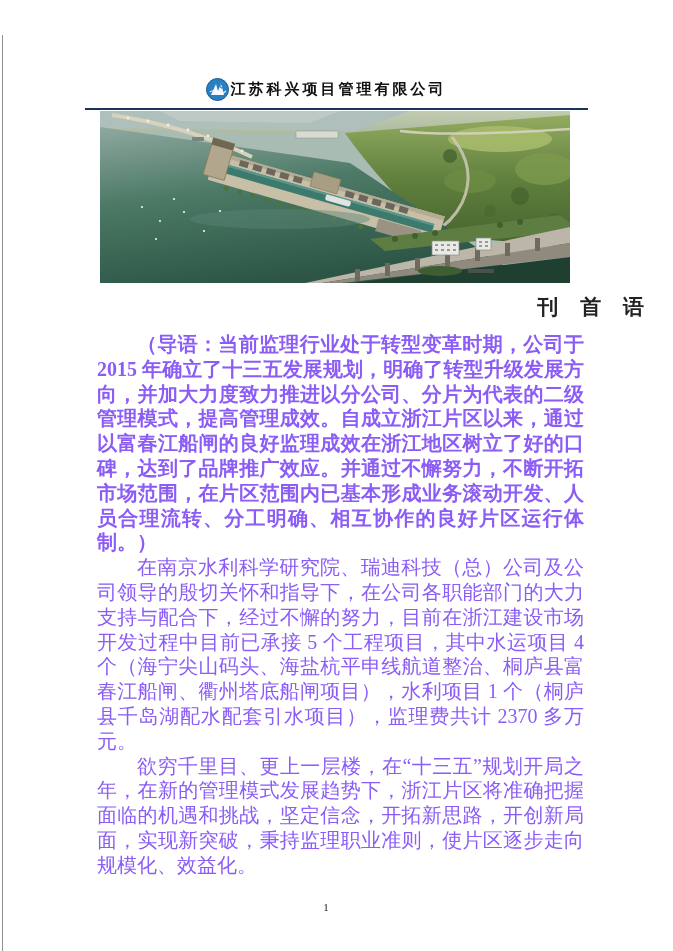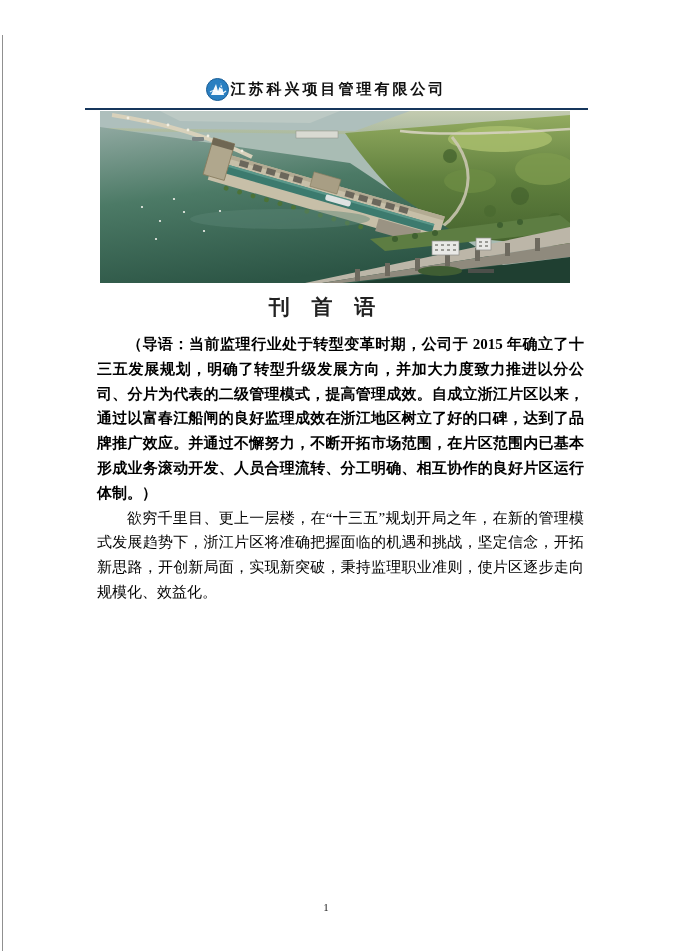--- a/index.html
+++ b/index.html
@@ -33,34 +33,34 @@
   }
   
   .hero{
     position:absolute;top:76px;left:100px;width:470px;height:172px;
     overflow:hidden;background:#9db4ab;
   }
   .hero svg{display:block;}
   
   .doc-title{
     position:absolute;top:258px;left:0;right:0;
-    text-align:center;
+    text-align:right;
     font-size:21px;font-weight:600;letter-spacing:8px;color:#222;
     font-family:"Liberation Sans","DejaVu Sans",sans-serif;
   }
   
   .article{
     position:absolute;top:297px;left:97px;width:487px;
   }
   .article p{
     margin:0;
-    font-size:15px;line-height:24.8px;
+    font-size:20px;line-height:24.8px;
     text-align:justify;text-justify:inter-ideograph;
     text-indent:2em;
-    color:#000000;
+    color:#8b5cf6;
   }
   .article p.lead{font-weight:700;}
   
   .page-number{
     position:absolute;top:866px;left:0;right:0;text-align:center;
     font-size:11px;color:#222;
   }
 </style>
 </head>
 <body>
@@ -235,18 +235,19 @@
           <circle cx="74" cy="88" r="1.1"></circle>
         <circle cx="120" cy="100" r="1.1"></circle>
       </g>
     </svg>
   </div>
 
   <div class="doc-title">刊  首  语</div>
 
   <div class="article">
     <p class="lead">（导语：当前监理行业处于转型变革时期，公司于 2015 年确立了十三五发展规划，明确了转型升级发展方向，并加大力度致力推进以分公司、分片为代表的二级管理模式，提高管理成效。自成立浙江片区以来，通过以富春江船闸的良好监理成效在浙江地区树立了好的口碑，达到了品牌推广效应。并通过不懈努力，不断开拓市场范围，在片区范围内已基本形成业务滚动开发、人员合理流转、分工明确、相互协作的良好片区运行体制。）</p>
+    <p>在南京水利科学研究院、瑞迪科技（总）公司及公司领导的殷切关怀和指导下，在公司各职能部门的大力支持与配合下，经过不懈的努力，目前在浙江建设市场开发过程中目前已承接 5 个工程项目，其中水运项目 4 个（海宁尖山码头、海盐杭平申线航道整治、桐庐县富春江船闸、衢州塔底船闸项目），水利项目 1 个（桐庐县千岛湖配水配套引水项目），监理费共计 2370 多万元。</p>
     <p>欲穷千里目、更上一层楼，在“十三五”规划开局之年，在新的管理模式发展趋势下，浙江片区将准确把握面临的机遇和挑战，坚定信念，开拓新思路，开创新局面，实现新突破，秉持监理职业准则，使片区逐步走向规模化、效益化。</p>
   </div>
 
   <div class="page-number">1</div>
 
 </div>
 
 </body></html>

